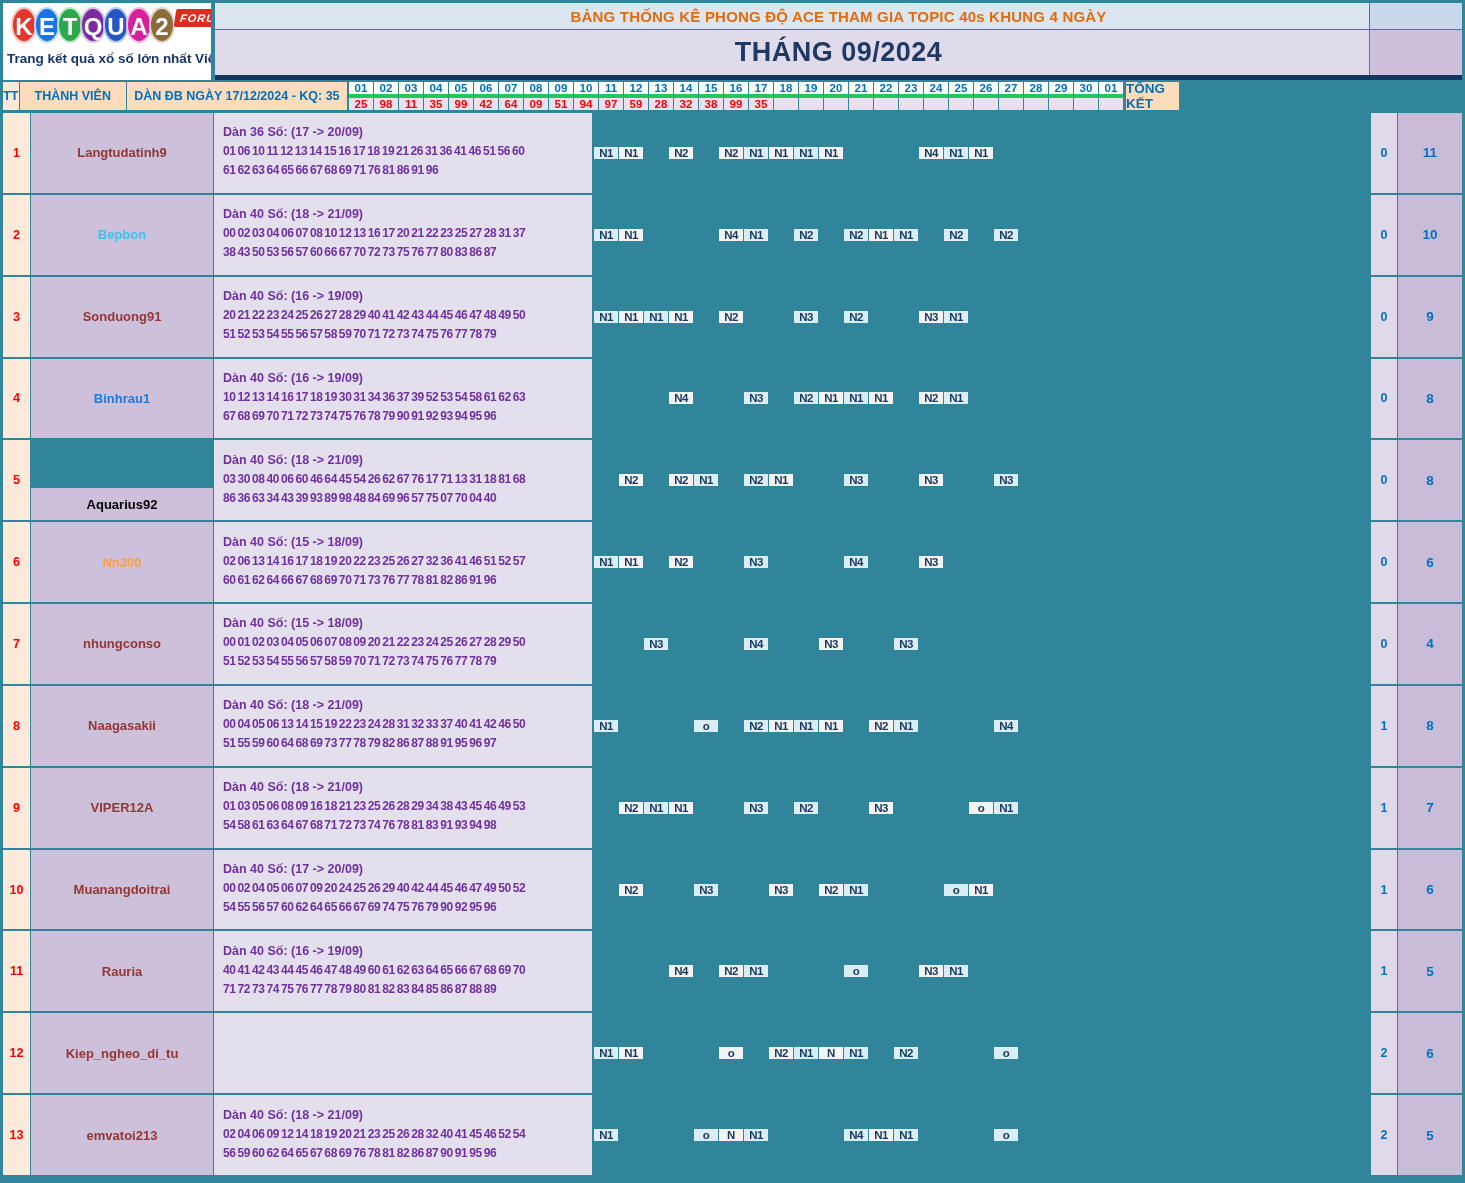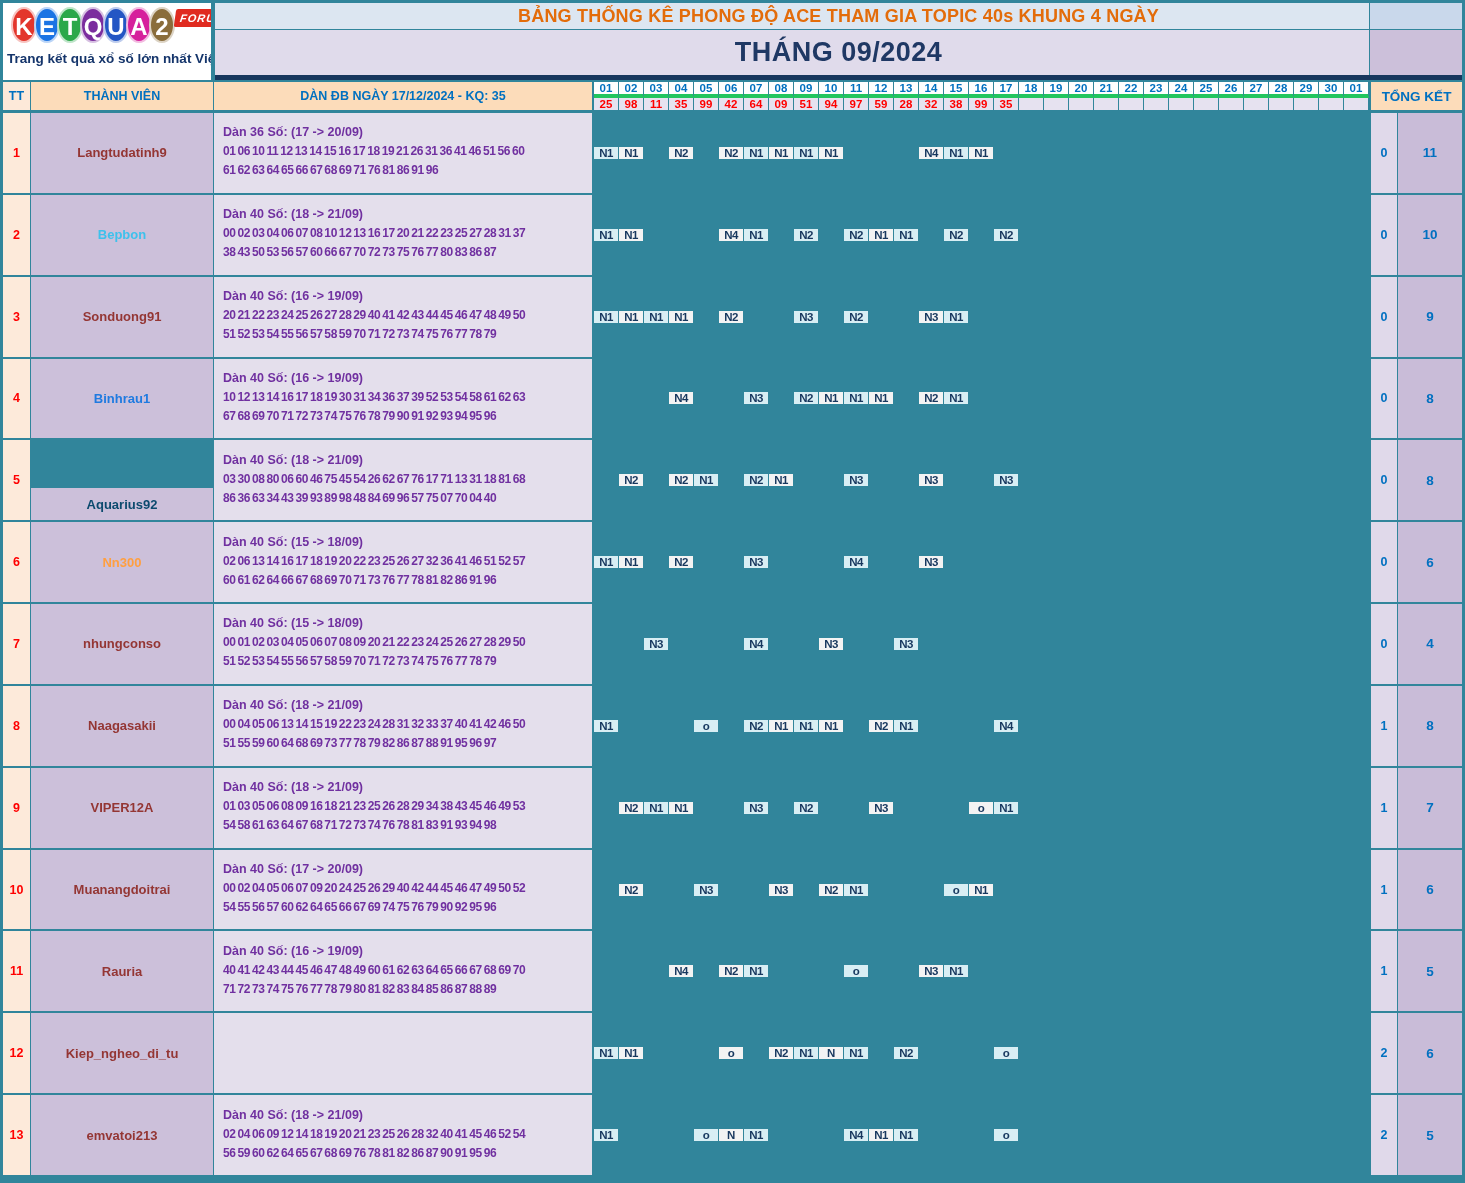--- a/index.html
+++ b/index.html
@@ -18,30 +18,30 @@
     border-radius:50%; color:#fff; font-weight:bold; font-size:24px; text-align:center;
     margin-right:-3px; border:2px solid rgba(255,255,255,.7); }
   .forum-badge{ position:absolute; left:172px; top:6px; background:#E02B20; color:#fff;
     font-style:italic; font-weight:bold; font-size:11px; padding:3px 5px;
     transform:skewX(-8deg); border-radius:2px; letter-spacing:1px; }
   .logo-tagline{ position:absolute; left:4px; top:48px; width:205px; color:#15356B;
     font-size:13.5px; font-weight:bold; white-space:nowrap; }
   .bands{ position:absolute; left:212px; top:0; width:1247px; height:77px; }
   .band1{ position:relative; height:27px; background:#DCE6F1; border-bottom:1px solid #31859B;
     display:flex; align-items:center; justify-content:center; }
-  .band1 .t{ color:#E36C0A; font-weight:bold; font-size:18px; letter-spacing:.2px; }
+  .band1 .t{ color:#E36C0A; font-weight:bold; font-size:15px; letter-spacing:.2px; }
   .band1-corner{ position:absolute; right:0; top:0; width:93px; height:26px;
     background:#C9D8EB; border-left:1px solid #31859B; }
   .band2{ position:relative; height:45px; background:#E0DBEB; display:flex; align-items:center; justify-content:center; }
   .band2 .t{ color:#1F3864; font-weight:bold; font-size:27px; letter-spacing:.5px; }
   .band2-corner{ position:absolute; right:0; top:0; width:93px; height:45px;
     background:#CCC0DA; border-left:1px solid #31859B; }
   .navy-line{ height:5px; background:#17365D; }
   
-  .thead{ display:flex; width:1459px; height:33px; border-top:2px solid #31859B;
+  .thead{ display:flex; width:1176px; height:33px; border-top:2px solid #31859B;
     border-bottom:3px solid #31859B; background:#1d4ed8; }
   .hcell{ display:flex; align-items:center; justify-content:center;
     font-weight:bold; font-size:12.5px; color:#0070C0; background:#FCDCBA;
     border-right:1px solid #31859B; }
   .h-tt{ width:28px; background:#FDE9D9; }
   .h-name{ width:183px; }
   .h-dan{ width:380px; border-right:2px solid #31859B; }
   .h-days{ width:775px; display:flex; flex-direction:column; }
   .h-days .r{ display:flex; flex:1; }
   .hd{ width:25px; display:flex; align-items:center; justify-content:center;
@@ -342,24 +342,24 @@
           <div class="dc even"></div>
           <div class="dc odd"></div>
           <div class="dc even"></div>
           <div class="dc odd"></div>
         </div>
         <div class="c c-t1">0</div>
         <div class="c c-t2">8</div>
       </div>
       <div class="trow">
         <div class="c c-tt">5</div>
-        <div class="c c-name" style="color: #0c4a6e; margin-top: 48px;">Aquarius92</div>
+        <div class="c c-name" style="color: #000000; margin-top: 48px;">Aquarius92</div>
         <div class="c c-dan">
           <div class="dan-title">Dàn 40 Số: (18 -&gt; 21/09)</div>
-          <div class="dan-line">03 30 08 80 06 60 46 75 45 54 26 62 67 76 17 71 13 31 18 81 68</div>
+          <div class="dan-line">03 30 08 40 06 60 46 64 45 54 26 62 67 76 17 71 13 31 18 81 68</div>
           <div class="dan-line">86 36 63 34 43 39 93 89 98 48 84 69 96 57 75 07 70 04 40</div>
         </div>
         <div class="c c-days">
           <div class="dc odd"></div>
           <div class="dc even">N2</div>
           <div class="dc odd"></div>
           <div class="dc even">N2</div>
           <div class="dc odd">N1</div>
           <div class="dc even"></div>
           <div class="dc odd">N2</div>

